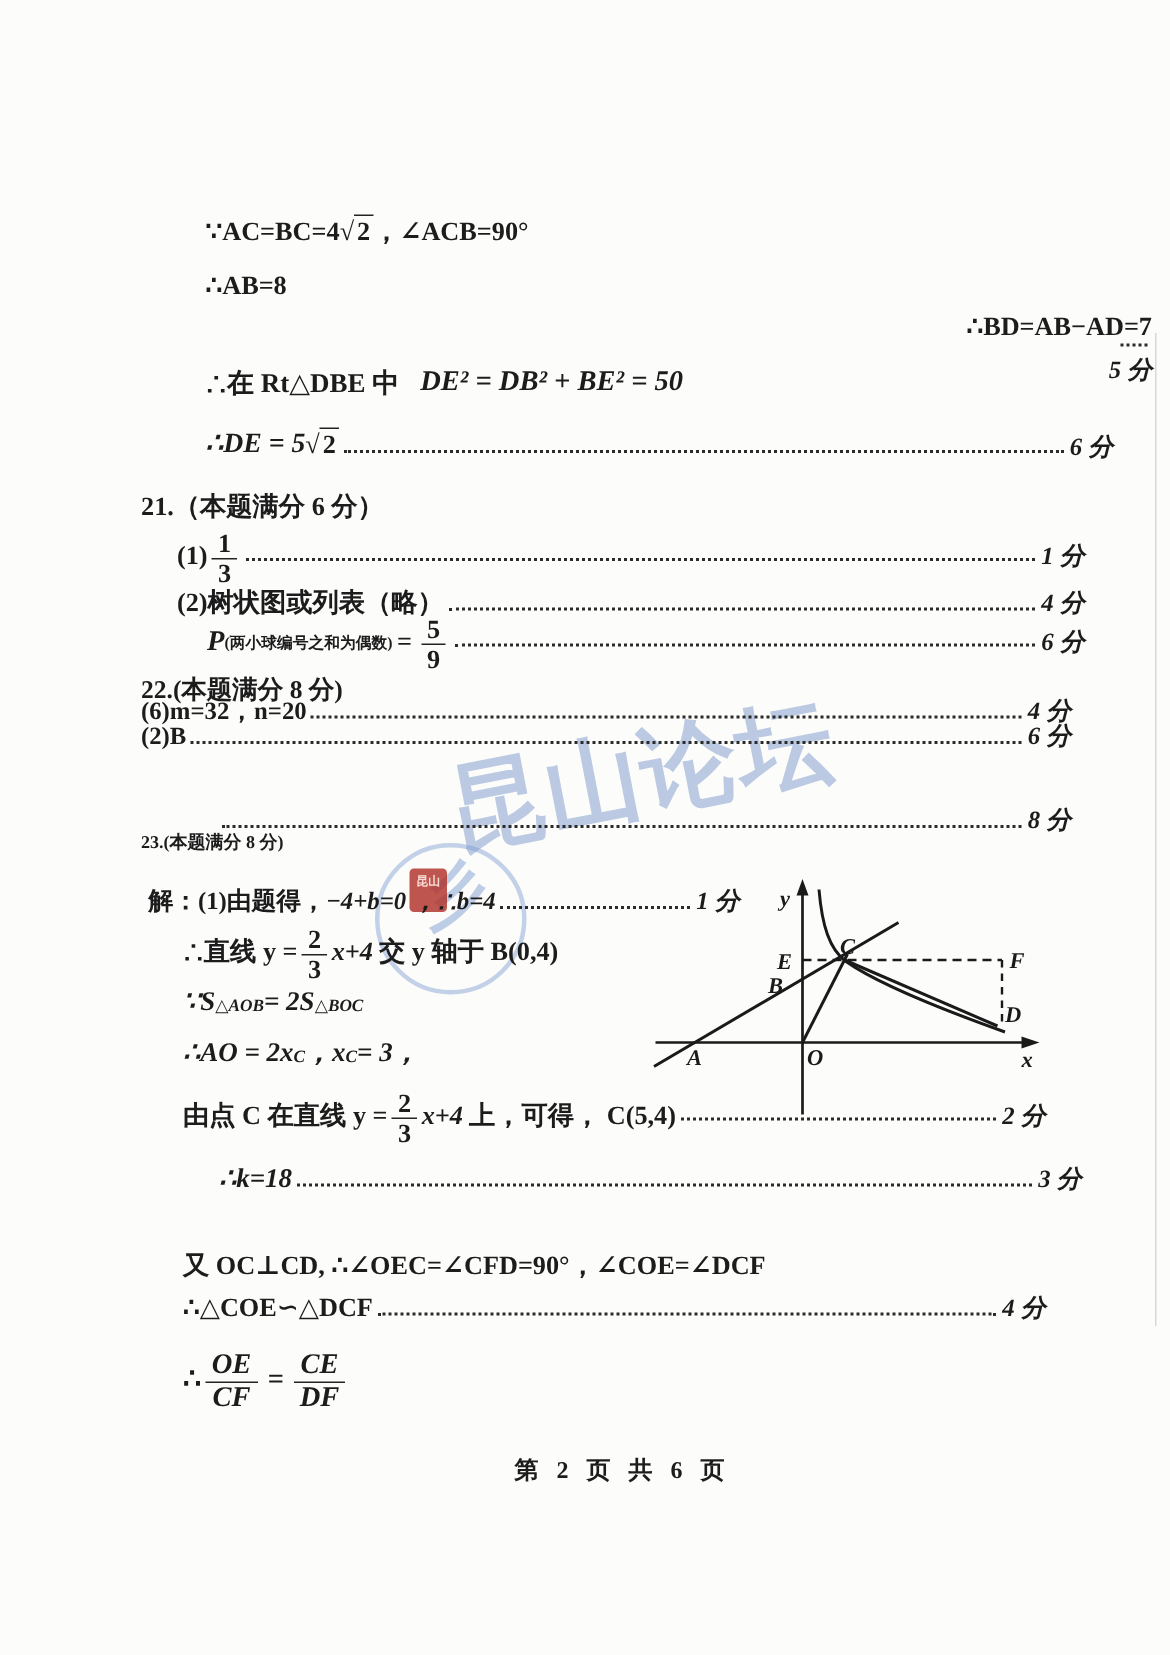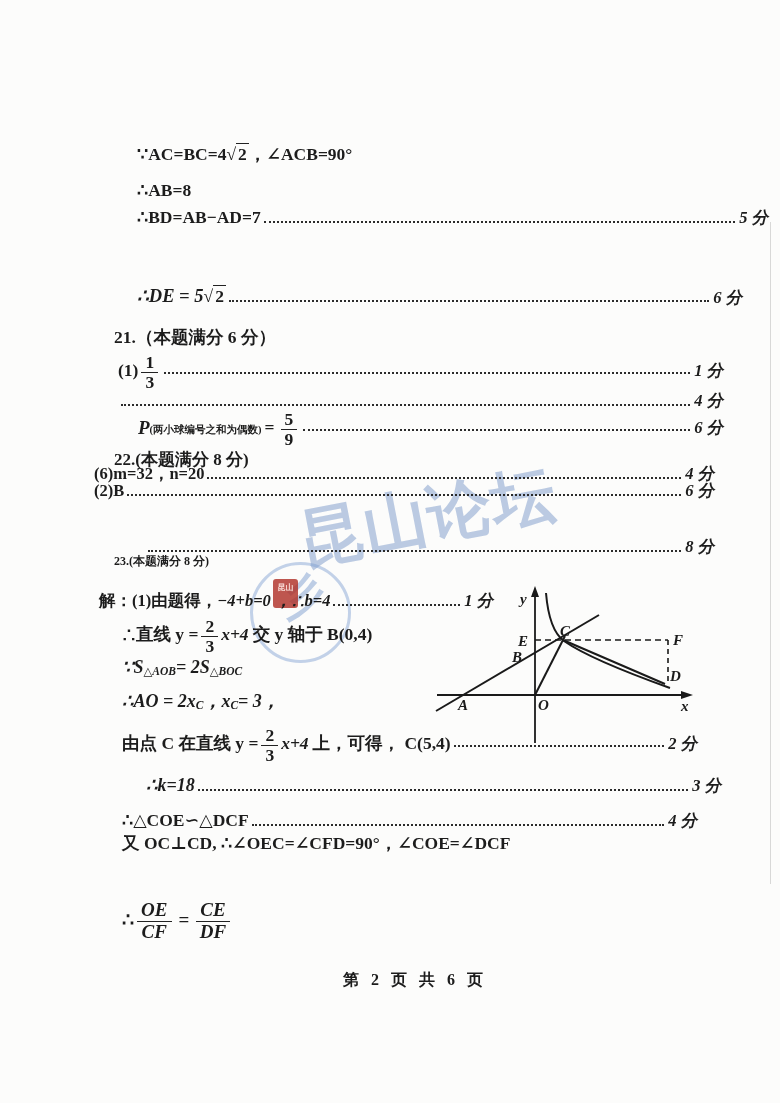--- a/index.html
+++ b/index.html
@@ -4,21 +4,21 @@
 <style>
   html,body{margin:0;padding:0;background:#e9e9e9;}
   .page{position:relative;width:780px;height:1103px;background:#fcfcfb;overflow:hidden;
         font-family:"Liberation Serif","DejaVu Serif",serif;color:#1c1c1c;}
   .row{position:absolute;display:flex;align-items:flex-end;white-space:nowrap;
        font-size:17.5px;font-weight:600;line-height:1.25;z-index:2;}
   .row.center{align-items:center;}
   .leader{flex:1;height:0;border-bottom:2.4px dotted #2b2b2b;margin:0 3px 6px 3px;min-width:18px;}
   .row.center .leader{margin-bottom:0;position:relative;top:2px;}
   .score{font-style:italic;font-weight:700;font-size:16.5px;padding-left:1px;}
-  .qhead{font-weight:700;margin-left:20px;}
+  .qhead{font-weight:700;}
   .m{font-style:italic;}
   .gap{display:inline-block;width:14px;}
   .frac{display:inline-flex;flex-direction:column;align-items:center;line-height:1.08;
         font-style:italic;margin:0 3px;transform:translateY(1px);}
   .frac .fn{padding:0 4px;border-bottom:1.8px solid #222;}
   .frac.up{font-style:normal;}
   sub.sm{font-size:10.5px;font-style:normal;transform:translateY(2px);display:inline-block;}
   sub.mv{font-size:11.5px;font-style:italic;}
   .rx{border-top:1.8px solid #222;padding:0 2px;font-style:normal;}
   .rad{font-style:normal;}
@@ -59,26 +59,31 @@
     <span>∵AC=BC=4</span>
       <span class="rad">√</span>
       <span class="rx">2</span>
       <span>，∠ACB=90°</span>
   </div>
 
   <div class="row" style="left:137px;top:180px;">
     <span>∴AB=8</span>
   </div>
 
-  <div class="row" style="left:137px;top:207px;width:631px;">
+  <div class="row" style="left:137px;top:207px;width:631px;flex-direction:column;">
     <span>∴BD=AB−AD=7</span>
     <span class="leader"></span>
     <span class="score">5 分</span>
   </div>
 
+  <div class="row" style="left:137px;top:243px;font-size:18px;">
+    <span>∴在 Rt△DBE 中</span>
+      <span class="gap"></span>
+      <span class="m" style="font-size:19px;">DE² = DB² + BE² = 50</span>
+  </div>
 
   <div class="row" style="left:137px;top:285px;width:605px;">
     <span class="m" style="font-size:18.5px;">∴DE = 5</span>
       <span class="rad">√</span>
       <span class="rx">2</span>
     <span class="leader"></span>
     <span class="score">6 分</span>
   </div>
 
   <div class="row qhead" style="left:94px;top:327px;">
@@ -89,20 +94,21 @@
     <span>(1)</span>
     <span class="frac up">
         <span class="fn">1</span>
         <span>3</span>
       </span>
     <span class="leader"></span>
     <span class="score">1 分</span>
   </div>
 
   <div class="row" style="left:118px;top:391px;width:605px;">
+    <span>(2)树状图或列表（略）</span>
     <span class="leader"></span>
     <span class="score">4 分</span>
   </div>
 
   <div class="row center" style="left:138px;top:406px;width:585px;height:44px;">
     <span class="m" style="font-size:19px;">P</span>
       <sub class="sm">(两小球编号之和为偶数)</sub>
     <span style="padding:0 3px;">=</span>
     <span class="frac up">
         <span class="fn">5</span>
@@ -187,21 +193,21 @@
     <span class="m">∴k=18</span>
     <span class="leader"></span>
     <span class="score">3 分</span>
   </div>
 
 
   <div class="row" style="left:122px;top:833px;">
     <span>又 OC⊥CD, ∴∠OEC=∠CFD=90°，∠COE=∠DCF</span>
   </div>
 
-  <div class="row" style="left:122px;top:810px;width:575px;">
+  <div class="row" style="left:122px;top:861px;width:575px;">
     <span>∴△COE∽△DCF</span>
     <span class="leader"></span>
     <span class="score">4 分</span>
   </div>
 
   <div class="row center" style="left:122px;top:892px;height:56px;font-size:19px;">
     <span>∴</span>
     <span class="frac">
         <span class="fn">OE</span>
         <span>CF</span>

